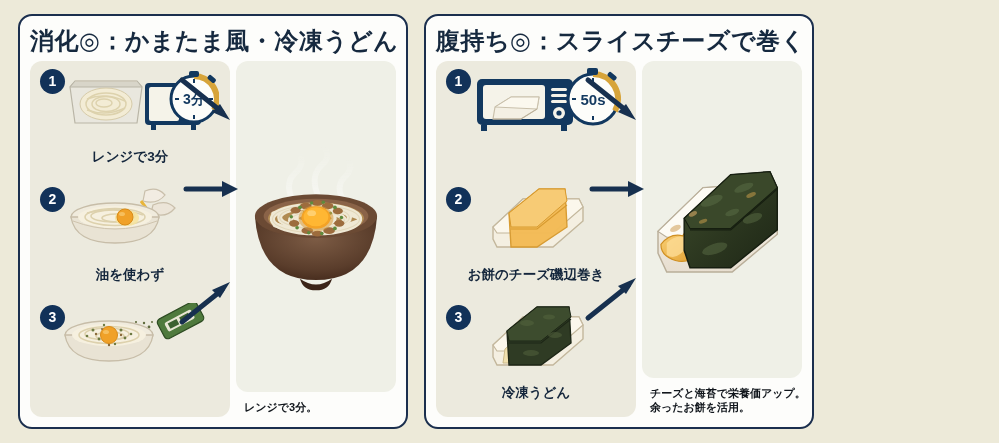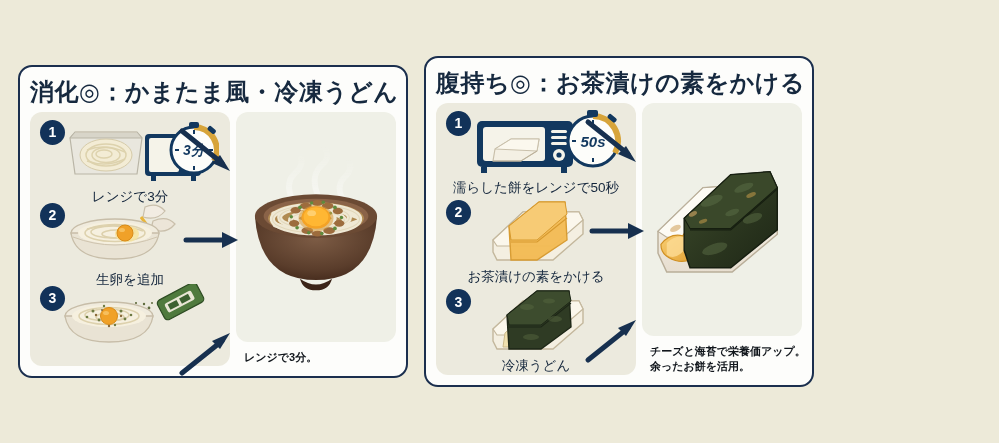--- a/index.html
+++ b/index.html
@@ -9,21 +9,20 @@
     font-family:"Liberation Sans","DejaVu Sans",sans-serif;
     overflow:hidden;
   }
   .board{
     width:832px;height:443px;
     box-sizing:border-box;
     display:flex;
     gap:16px;
     padding:14px 18px;
     background:#edead9;
-    align-items:center;
   }
   .card{
     flex:1 1 0;
     position:relative;
     box-sizing:border-box;
     background:#fdfdfb;
     border:2px solid #1b2f4e;
     border-radius:14px;
     padding:8px 10px 10px 10px;
     display:flex;
@@ -67,42 +66,41 @@
     align-items:center;
     justify-content:flex-start;
   }
   .step-art{
     position:relative;
     height:66px;
     width:100%;
     display:flex;
     align-items:center;
     justify-content:center;
-    font-style:italic;
   }
   .badge{
     position:absolute;
     left:6px;top:2px;
     width:25px;height:25px;
     border-radius:50%;
     background:#123259;
     color:#fff;
     font-size:14px;
     font-weight:bold;
     display:flex;align-items:center;justify-content:center;
     line-height:1;
     z-index:4;
   }
   .step-label{
     color:#14263c;
     font-size:13.5px;
-    font-weight:normal;
+    font-weight:bold;
     text-align:center;
     line-height:1.1;
-    margin-top:6px;
+    margin-top:17px;
     white-space:nowrap;
   }
   
   .hero{
     position:relative;
     flex:1 1 auto;
     display:flex;
     flex-direction:column;
     min-width:0;
   }
@@ -207,21 +205,21 @@
                 <ellipse cx="72" cy="31" rx="22" ry="6"></ellipse>
                 <ellipse cx="75" cy="33" rx="14" ry="4"></ellipse>
                 <path d="M46 28 q28 -8 56 2"></path>
               </g>
               <ellipse cx="86" cy="33" rx="12" ry="8" fill="#f6e39c" opacity="0.85"></ellipse>
               <circle cx="84" cy="32" r="8" fill="#f0a128" stroke="#d98b17" stroke-width="1"></circle>
               <ellipse cx="81" cy="29" rx="3" ry="2" fill="#f7c76a" opacity="0.8"></ellipse>
               <path d="M32 36 q42 16 84 0" fill="none" stroke="#cfc4ae" stroke-width="1"></path>
             </svg>
           </div>
-          <div class="step-label">生卵を追加</div>
+          <div class="step-label">油を使わず</div>
         </div>
 
         <div class="step">
           <div class="badge">3</div>
           <div class="step-art">
             <svg width="178" height="66" viewBox="0 0 178 66">
 
               <g transform="rotate(-28 140 18)">
                 <rect x="118" y="6" width="44" height="22" rx="4" fill="#4f7a3d" stroke="#2f4d24" stroke-width="1.2"></rect>
                 <rect x="124" y="12" width="30" height="10" rx="2" fill="#e8e6d4"></rect>
@@ -365,21 +363,21 @@
     </div>
     <div class="arrow" style="left:156px;top:260px;">
       <svg width="62" height="52" viewBox="0 0 62 52">
         <line x1="6" y1="46" x2="46" y2="14" stroke="#17304f" stroke-width="5" stroke-linecap="round"></line>
         <path d="M54 6 L36 14 L44 22 Z" fill="#17304f"></path>
       </svg>
     </div>
   </div>
 
   <div class="card">
-    <div class="card-title">腹持ち◎：お茶漬けの素をかける</div>
+    <div class="card-title">腹持ち◎：スライスチーズで巻く</div>
 
     <div class="card-body">
 
       <div class="steps">
 
         <div class="step">
           <div class="badge">1</div>
           <div class="step-art">
             <svg width="178" height="66" viewBox="0 0 178 66">
 
@@ -409,37 +407,36 @@
                 <g fill="#12385f">
                   <rect x="27" y="9" width="2" height="4"></rect>
                     <rect x="27" y="47" width="2" height="4"></rect>
                   <rect x="7" y="29" width="4" height="2"></rect>
                     <rect x="45" y="29" width="4" height="2"></rect>
                 </g>
                 <text x="28" y="36" text-anchor="middle" font-family="Liberation Sans, sans-serif" font-size="15" font-weight="bold" fill="#12385f">50s</text>
               </g>
             </svg>
           </div>
-          <div class="step-label">濡らした餅をレンジで50秒</div>
         </div>
 
         <div class="step">
           <div class="badge">2</div>
           <div class="step-art">
             <svg width="178" height="66" viewBox="0 0 178 66">
               <g transform="translate(40,6)">
                 <path d="M6 36 L36 8 L92 8 L96 16 L96 30 L66 56 L10 56 L6 48 Z" fill="#f4efe1" stroke="#c3b79c" stroke-width="1.4"></path>
                 <path d="M6 36 L36 8 L92 8 L96 16 L66 42 L10 42 Z" fill="#fbf7ec" stroke="#c3b79c" stroke-width="1.1"></path>
                 <path d="M22 22 L52 -2 L78 -2 L80 36 L50 56 L24 56 Z" fill="#f3bb55" stroke="#d79a2f" stroke-width="1.4" opacity="0.97"></path>
                 <path d="M22 22 L52 -2 L78 -2 L80 10 L50 36 L24 36 Z" fill="#f7cb75" stroke="#d79a2f" stroke-width="1"></path>
                 <path d="M24 38 L50 38 L80 14" fill="none" stroke="#d79a2f" stroke-width="1.2"></path>
               </g>
             </svg>
           </div>
-          <div class="step-label">お茶漬けの素をかける</div>
+          <div class="step-label">お餅のチーズ磯辺巻き</div>
         </div>
 
         <div class="step">
           <div class="badge">3</div>
           <div class="step-art">
             <svg width="178" height="66" viewBox="0 0 178 66">
               <g transform="translate(40,6)">
                 <path d="M6 36 L36 8 L92 8 L96 16 L96 30 L66 56 L10 56 L6 48 Z" fill="#f4efe1" stroke="#c3b79c" stroke-width="1.4"></path>
                 <path d="M6 36 L36 8 L92 8 L96 16 L66 42 L10 42 Z" fill="#fbf7ec" stroke="#c3b79c" stroke-width="1.1"></path>
                 <path d="M18 40 L44 16 L42 54 L16 54 Z" fill="#f0e0ae" stroke="#cbb98a" stroke-width="1"></path>

